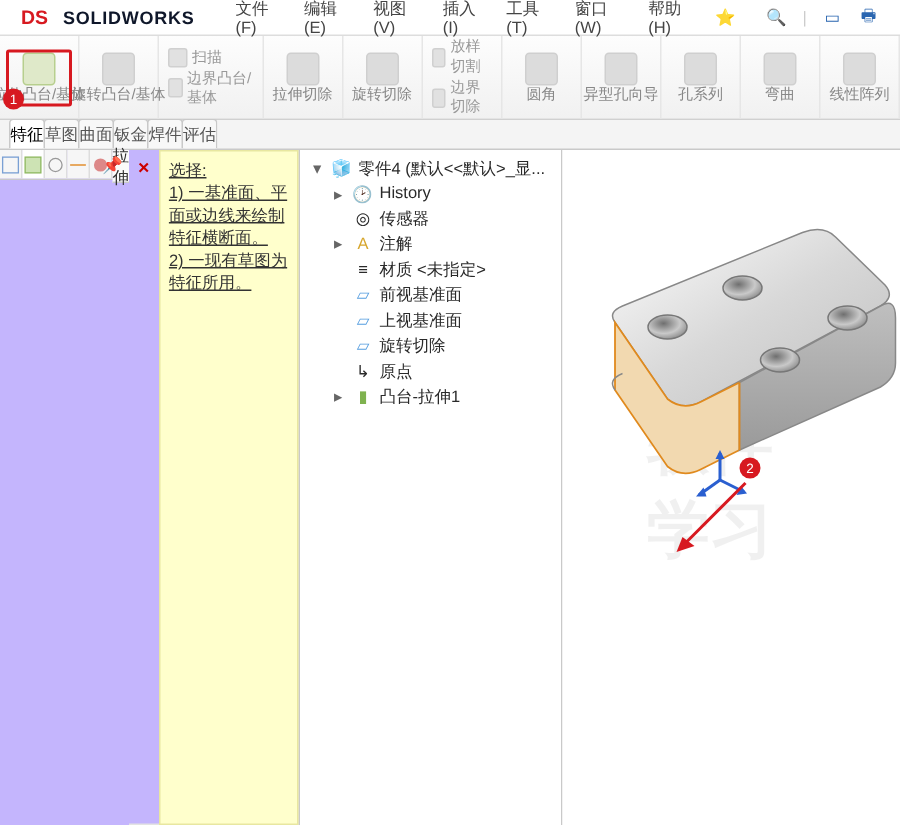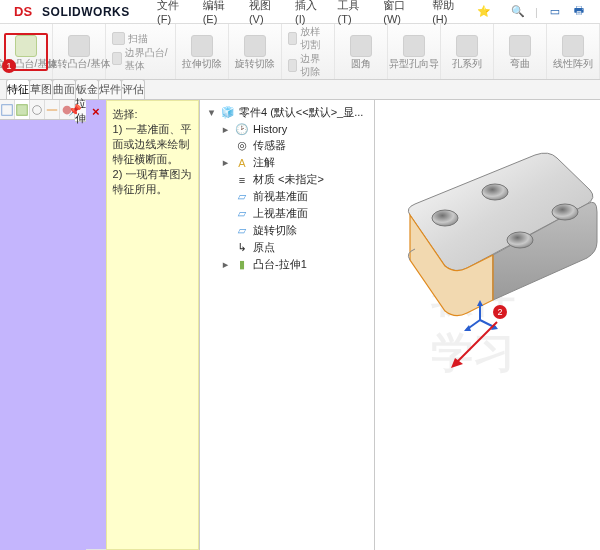--- a/index.html
+++ b/index.html
@@ -34,21 +34,21 @@
   .main { display:flex; height:calc(550px - 24px - 56px - 20px); }
   .leftpane { width:200px; border-right:1px solid #c9c9c9; background:#c4b5fd; display:flex; flex-direction:row; }
   .panel-tabs { height:20px; display:flex; border-bottom:1px solid #c9c9c9; }
   .ptab { flex:1; display:flex; align-items:center; justify-content:center; border-right:1px solid #ddd; background:#f6f6f6; }
   .ptab.active { background:#fff; }
   .ptab svg { width:14px; height:14px; }
   .pm-header { height:22px; display:flex; align-items:center; justify-content:center; border-bottom:1px solid #c9c9c9; font-size:11px; position:relative; background:#fafafa; }
   .pm-header .pin { position:absolute; right:4px; color:#7a7a7a; }
   .pm-close { padding:4px 6px; border-bottom:1px solid #e3e3e3; color:#c00; font-size:13px; font-weight:bold; }
   .info-head { background:#eee; padding:2px 6px; font-size:11px; color:#444; display:flex; justify-content:space-between; align-items:center; border-bottom:1px solid #ddd; }
-  .info-body { background:#ffffcc; border:1px solid #e8e7a0; margin:0; padding:6px; font-size:11px; color:#333; line-height:15px; }
+  .info-body { background:#ffffcc; border:1px solid #e8e7a0; margin:0; padding:6px; font-size:11px; color:#333; line-height:15px;text-decoration:underline; }
   
   .midpane { width:175px; border-right:1px solid #c9c9c9; background:#fff; overflow:hidden; }
   .tree { padding:4px 2px; font-size:11px; color:#2a2a2a; }
   .tn { display:flex; align-items:center; gap:4px; padding:1px 0 1px 4px; white-space:nowrap; }
   .tn .tw { width:11px; text-align:center; color:#666; }
   .tn .ti { width:14px; height:14px; display:inline-flex; align-items:center; justify-content:center; }
   .indent1 { padding-left:18px; }
   
   .viewport { flex:1; position:relative; background:#fff; }
   .triad { position:absolute; right:100px; bottom:210px; }

